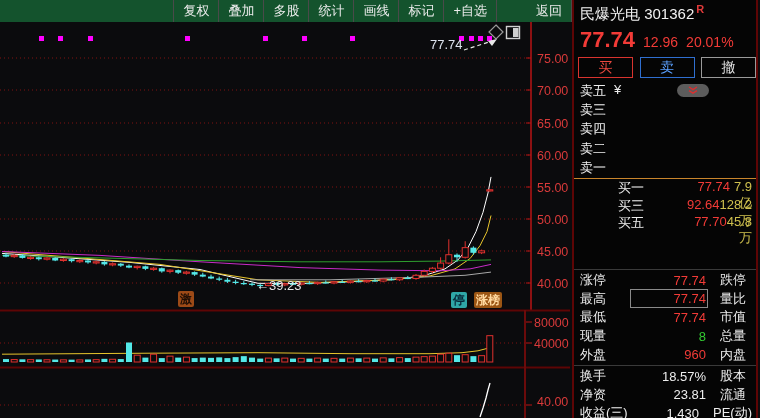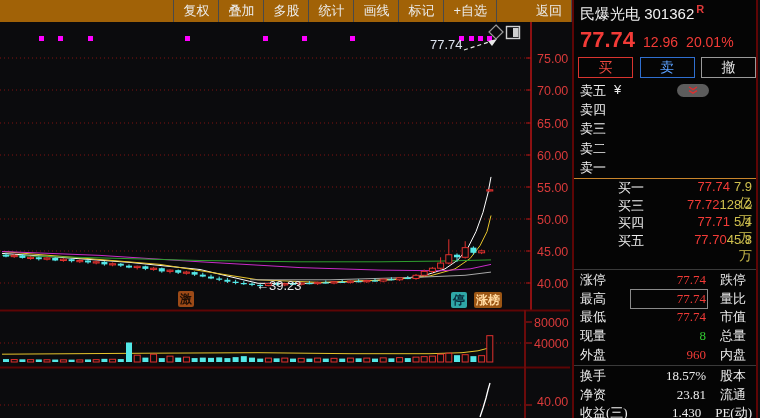--- a/index.html
+++ b/index.html
@@ -1,19 +1,19 @@
 <!DOCTYPE html>
 <html><head>
 <meta charset="utf-8">
 <style>
   html,body{margin:0;padding:0;background:#000;width:760px;height:418px;overflow:hidden;
     font-family:"Liberation Sans","DejaVu Sans",sans-serif;}
   #app{position:relative;width:760px;height:418px;background:#0b0b0d;overflow:hidden;}
   
-  #topbar{position:absolute;left:0;top:0;width:572px;height:22px;background:#a16207;display:flex;justify-content:flex-end;align-items:center;}
+  #topbar{position:absolute;left:0;top:0;width:572px;height:22px;background:#14532d;display:flex;justify-content:flex-end;align-items:center;}
   .tbtn{color:#ececec;font-size:13px;line-height:22px;padding:0 9px;border-left:1px solid #4a4a4a;cursor:default;white-space:nowrap;}
   .tbtn:last-child{border-right:1px solid #4a4a4a;padding-left:39px;}
   
   #chart-svg{position:absolute;left:0;top:0;}
   .tag{position:absolute;height:16px;line-height:16px;font-size:12px;font-weight:bold;padding:0 2px;border-radius:2px;text-align:center;}
   #price-callout{position:absolute;left:430px;top:37px;color:#dde3ee;font-size:13px;}
   #low-callout{position:absolute;left:256px;top:278px;color:#e4e4e4;font-size:13px;}
   
   #panel{position:absolute;left:572px;top:0;width:186px;height:418px;background:#050505;border-right:2px solid #5e0505;border-left:2px solid #5e0505;box-sizing:border-box;}
   .p-title{position:absolute;left:6px;top:3px;color:#f2f2f2;font-size:15px;white-space:nowrap;}
@@ -30,21 +30,21 @@
   .lrow{display:flex;align-items:flex-start;padding:0 4px 0 6px;font-size:13px;}
   .srow-h{height:19.2px;} .brow-h{height:17.6px;padding-left:44px;}
   .llab{width:34px;color:#ededed;} .lcur{color:#ededed;width:12px;}
   .lprice{width:78px;text-align:right;color:#f23b37;}
   .lamt{flex:1;text-align:right;color:#cfc04e;}
   .sep-orange{height:0;border-top:1px solid #c9852c;}
   .sep-gray{position:absolute;left:0;width:100%;height:0;border-top:1px solid #3a3a3a;}
   #pill{position:absolute;left:103px;top:84px;width:32px;height:13px;background:#5c5c5c;border-radius:7px;display:flex;align-items:center;justify-content:center;cursor:pointer;}
   #stats{position:absolute;left:0;top:271px;width:100%;}
   #stats2{position:absolute;left:0;top:367px;width:100%;}
-  .strow{display:flex;align-items:center;height:18.6px;padding:0 4px 0 6px;font-size:13px;font-family:Liberation Serif, serif;}
+  .strow{display:flex;align-items:center;height:18.6px;padding:0 4px 0 6px;font-size:13px;}
   .slab{width:52px;color:#ededed;white-space:nowrap;}
   .sval{width:74px;text-align:right;}
   .slab2{margin-left:14px;color:#ededed;white-space:nowrap;}
   .v-red{color:#f23b37;} .v-green{color:#33cc33;} .v-white{color:#ededed;}
   .boxed{outline:1px solid #8a8a8a;outline-offset:1px;}
 </style>
 </head>
 <body>
 
 <div id="app">
@@ -321,26 +321,26 @@
     </div>
     <div id="levels">
       <div id="sell-levels">
           <div class="lrow srow-h">
             <span class="llab">卖五</span>
             <span class="lcur">¥</span>
             <span class="lprice"></span>
             <span class="lamt"></span>
           </div>
           <div class="lrow srow-h">
-            <span class="llab">卖四</span>
+            <span class="llab">卖三</span>
             <span class="lprice"></span>
             <span class="lamt"></span>
           </div>
           <div class="lrow srow-h">
-            <span class="llab">卖三</span>
+            <span class="llab">卖四</span>
             <span class="lprice"></span>
             <span class="lamt"></span>
           </div>
           <div class="lrow srow-h">
             <span class="llab">卖二</span>
             <span class="lprice"></span>
             <span class="lamt"></span>
           </div>
           <div class="lrow srow-h">
             <span class="llab">卖一</span>
@@ -350,27 +350,22 @@
         </div>
       <div class="sep-orange"></div>
       <div id="buy-levels">
           <div class="lrow brow-h">
             <span class="llab">买一</span>
             <span class="lprice">77.74</span>
             <span class="lamt">7.9亿</span>
           </div>
           <div class="lrow brow-h">
             <span class="llab">买三</span>
-            <span class="lprice">77.72</span>
+            <span class="lprice">92.64</span>
             <span class="lamt">128.2万</span>
-          </div>
-          <div class="lrow brow-h">
-            <span class="llab">买四</span>
-            <span class="lprice">77.71</span>
-            <span class="lamt">5.4万</span>
           </div>
           <div class="lrow brow-h">
             <span class="llab">买五</span>
             <span class="lprice">77.70</span>
             <span class="lamt">45.8万</span>
           </div>
         </div>
     </div>
     <div id="pill">
       <svg width="12" height="9">

